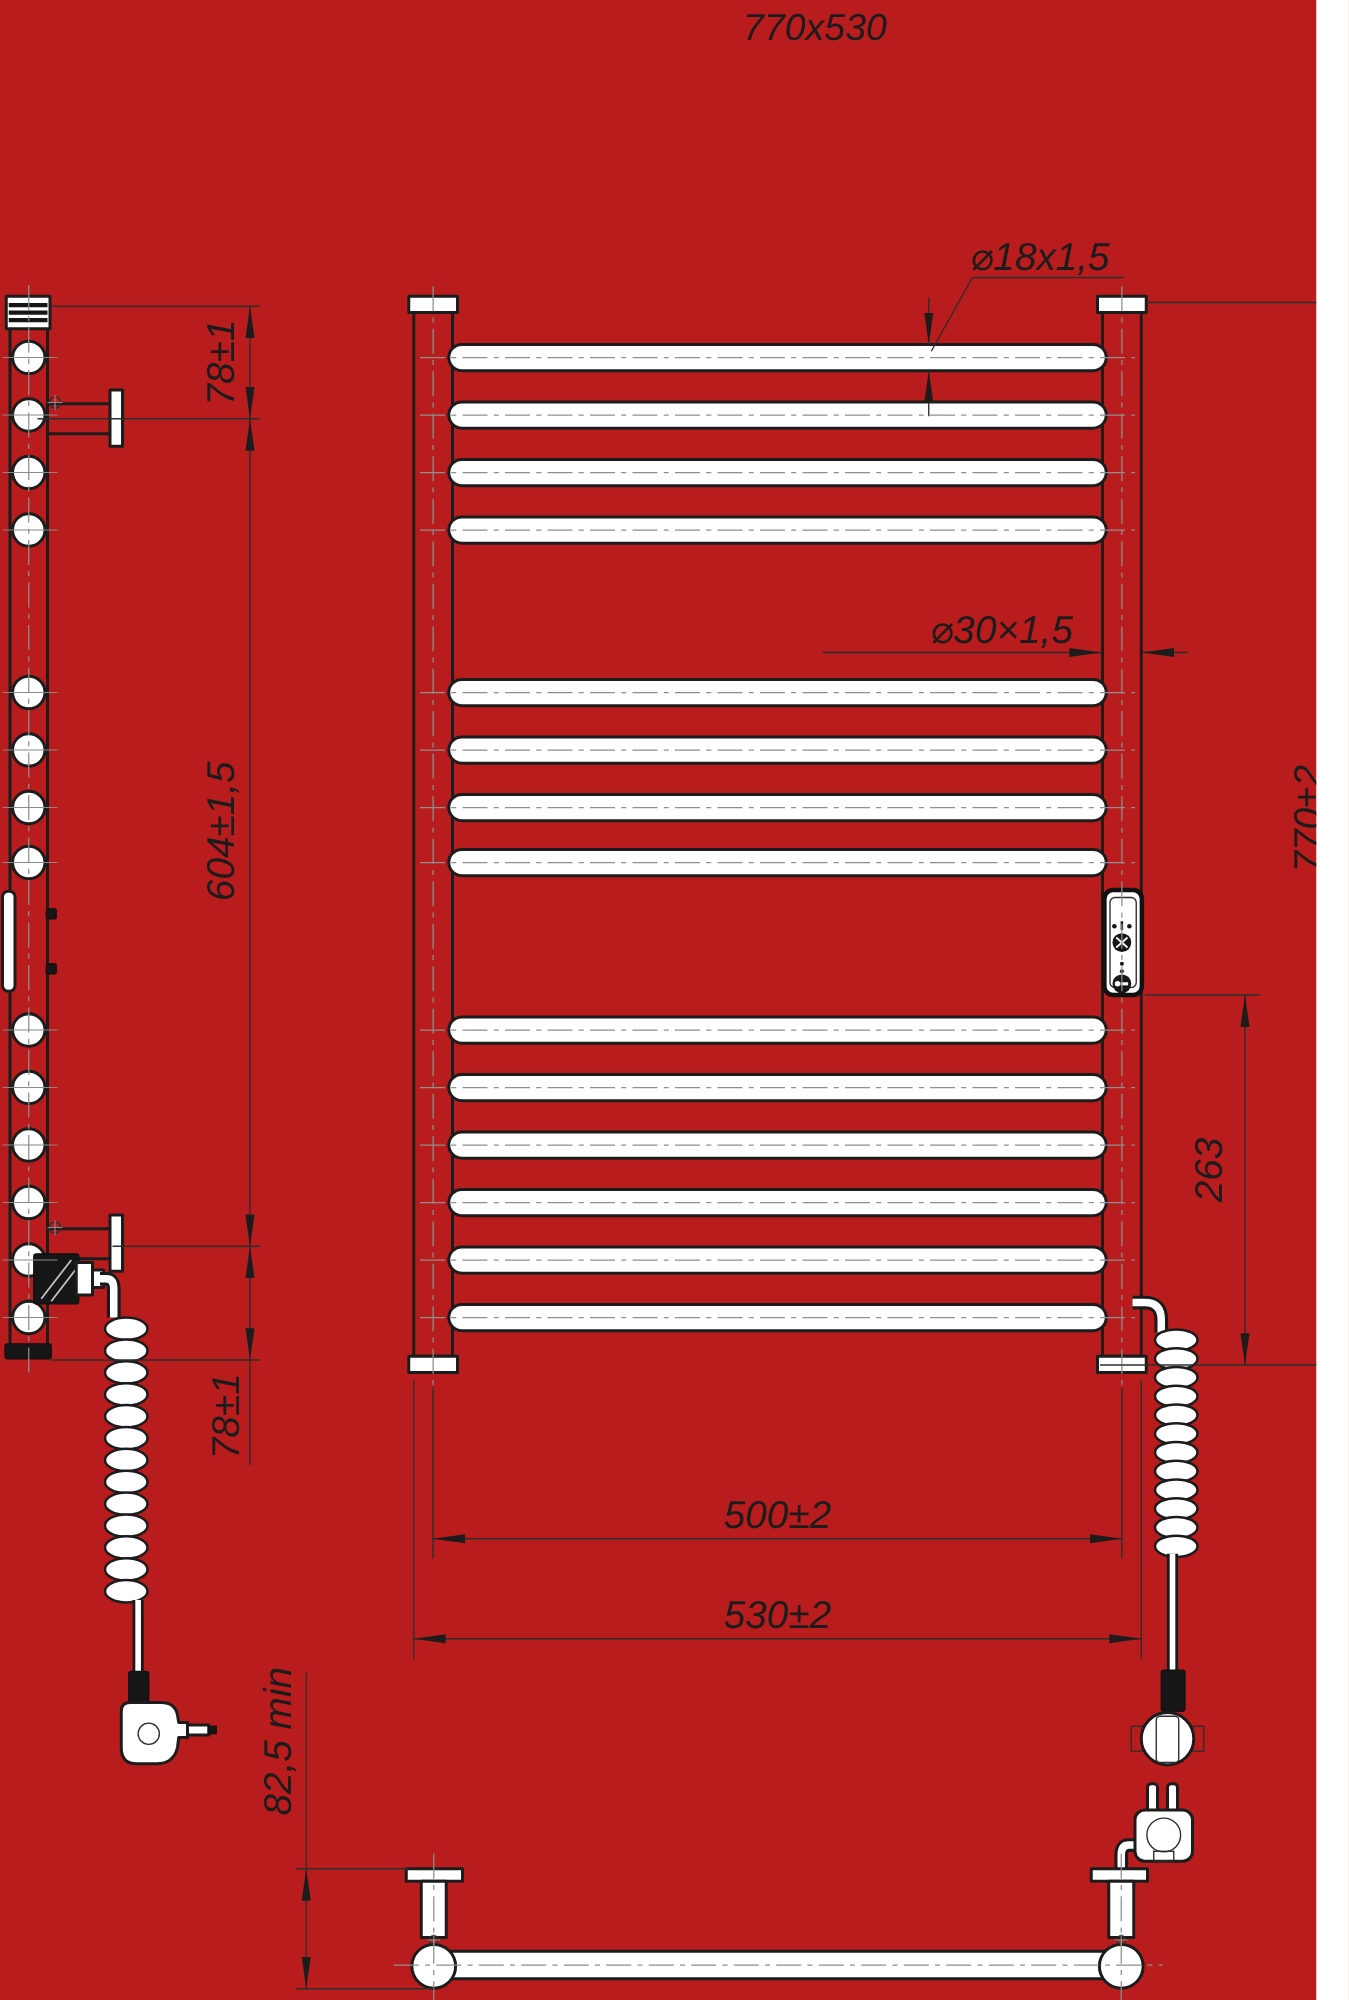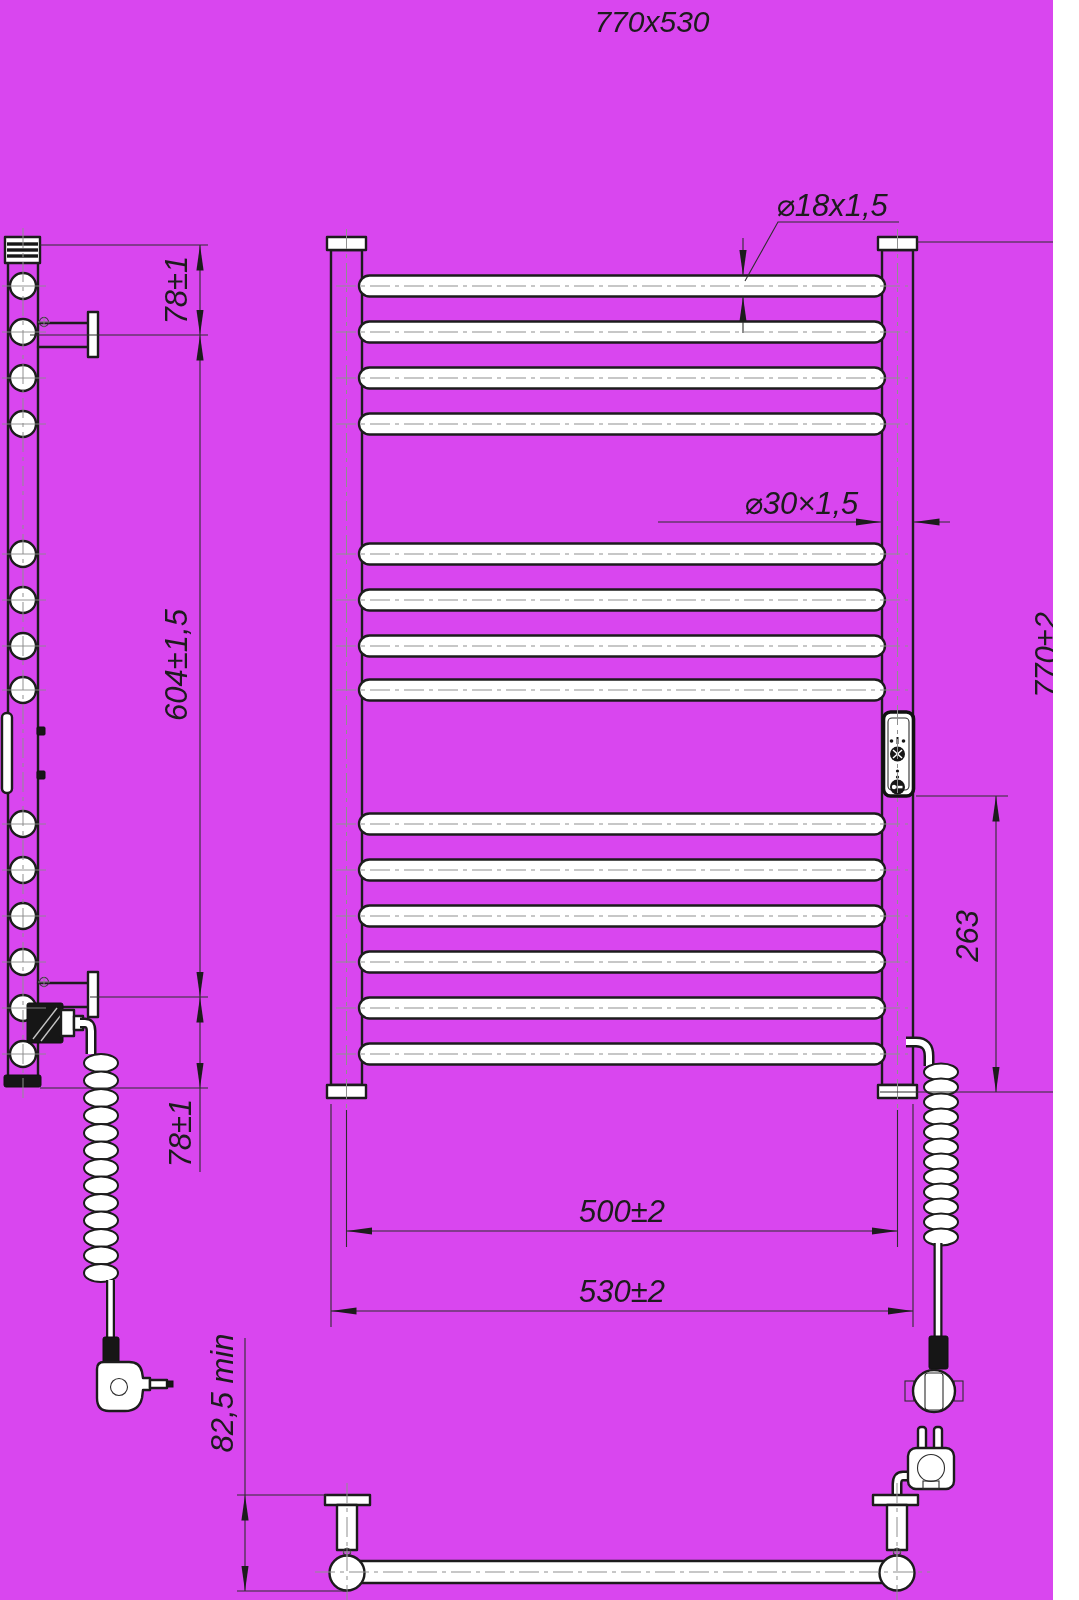--- a/index.html
+++ b/index.html
@@ -1,16 +1,16 @@
 <!DOCTYPE html>
 <html><head>
 <meta charset="utf-8">
 <style>
   html,body{margin:0;padding:0;background:#ffffff;}
-  .sheet{position:relative;width:1053px;height:1600px;background:#d946ef;overflow:hidden;text-decoration:underline;}
+  .sheet{position:relative;width:1053px;height:1600px;background:#b91c1c;overflow:hidden;text-decoration:underline;}
   svg{display:block;}
   .s-main{fill:none;stroke:#1c1c1c;stroke-width:2.4;stroke-linejoin:round;stroke-linecap:round;}
   .wh{fill:#ffffff;}
   .s-thin{fill:none;stroke:#2e2e2e;stroke-width:1.1;}
   .s-cl{fill:none;stroke:#8f8f8f;stroke-width:1;stroke-dasharray:20 5 4 5;}
   .s-clg{fill:none;stroke:#8a8a8a;stroke-width:0.9;}
   .coil{fill:#fff;stroke:#1c1c1c;stroke-width:2;}
   .dark{fill:#161616;stroke:#111;stroke-width:1;}
   .tube-o{fill:none;stroke:#1a1a1a;stroke-width:11;}
   .tube-i{fill:none;stroke:#ffffff;stroke-width:6;}

